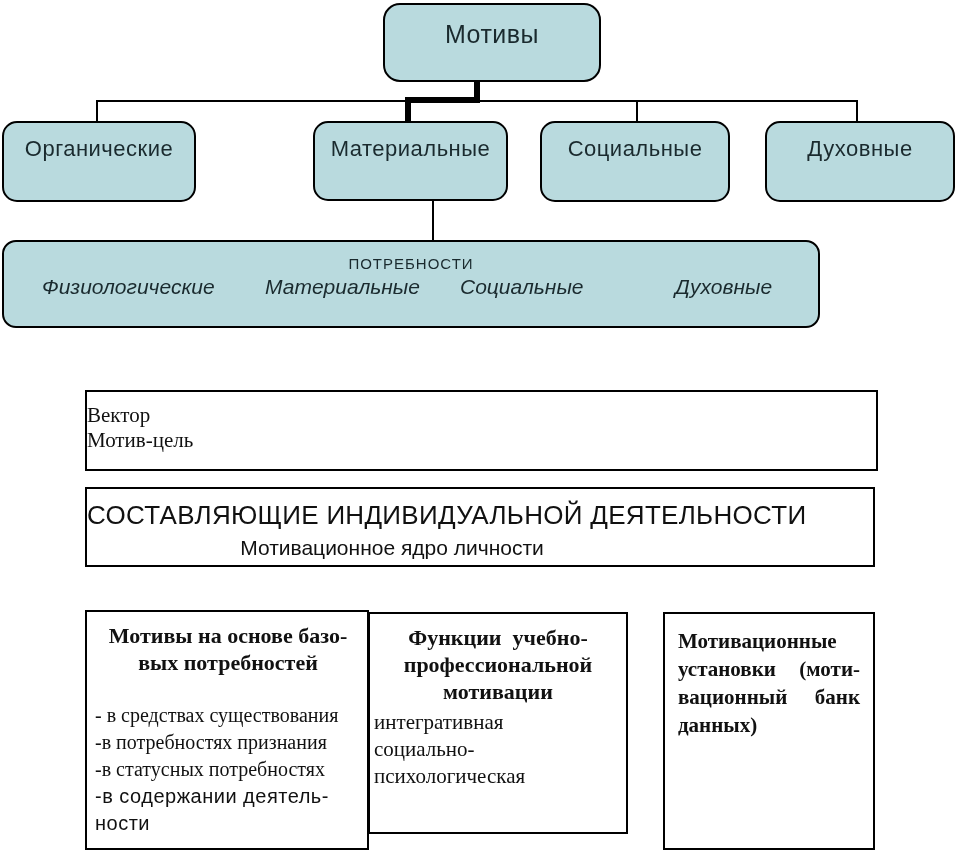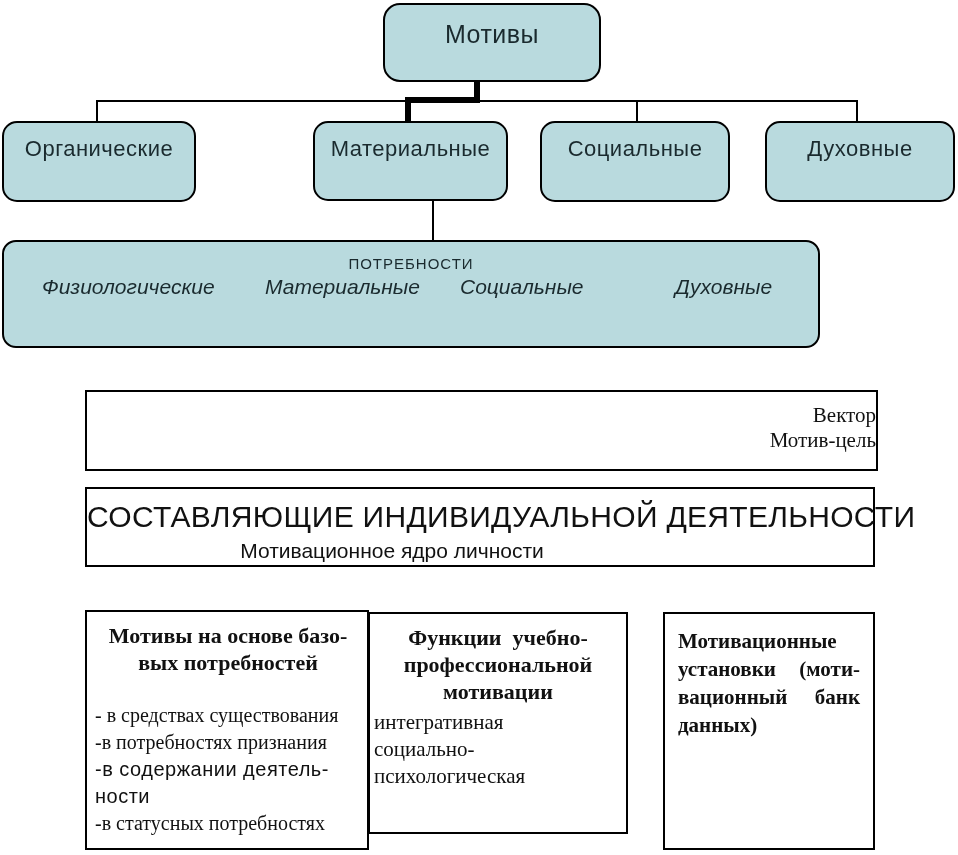--- a/index.html
+++ b/index.html
@@ -24,31 +24,31 @@
   .ln{position:absolute;background:#000;}
   .ln-trunk{left:474px;top:81px;width:6px;height:21px;}
   .ln-h{left:96px;top:100px;width:762px;height:2px;}
   .ln-thick-h{left:405px;top:97px;width:75px;height:6px;}
   .ln-thick-v{left:405px;top:97px;width:6px;height:25px;}
   .ln-d-org{left:96px;top:101px;width:2px;height:21px;}
   .ln-d-soc{left:636px;top:101px;width:2px;height:21px;}
   .ln-d-duh{left:856px;top:101px;width:2px;height:21px;}
   .ln-mat-needs{left:432px;top:200px;width:2px;height:41px;}
   
-  #box-needs{left:2px;top:240px;width:818px;height:108px;border-radius:14px;}
+  #box-needs{left:2px;top:240px;width:818px;height:88px;border-radius:14px;}
   #needs-title{position:absolute;left:0;right:0;top:13px;font-size:15px;letter-spacing:1px;}
   .need-item{position:absolute;top:33px;font-size:21px;white-space:nowrap;font-style:italic;}
   #need-0{left:38px;} #need-1{left:261px;} #need-2{left:456px;} #need-3{left:671px;}
   
   .wbox{position:absolute;box-sizing:border-box;background:#fff;border:2px solid #000;}
   #box-vector{left:85px;top:390px;width:793px;height:81px;
-    font-family:"Liberation Serif",serif;font-size:21px;text-align:right;padding-top:11px;line-height:25px;}
+    font-family:"Liberation Serif",serif;font-size:21px;text-align:left;padding-top:11px;line-height:25px;}
   #box-components{left:85px;top:487px;width:790px;height:80px;}
   #components-inner{width:586px;text-align:center;padding-top:11px;}
-  #components-line1{font-size:30px;letter-spacing:.3px;white-space:nowrap;text-align:right;}
+  #components-line1{font-size:26px;letter-spacing:.3px;white-space:nowrap;text-align:right;}
   #components-line2{font-size:21px;margin-top:5px;margin-left:24px;}
   
   #box-base{left:85px;top:610px;width:284px;height:240px;padding:10px 6px 0 8px;}
   #box-func{left:368px;top:612px;width:260px;height:222px;padding:10px 4px 0 4px;}
   #box-att{left:663px;top:612px;width:212px;height:238px;padding:13px 13px 0 13px;}
   .btitle{font-family:"Liberation Serif",serif;font-weight:bold;font-size:22px;
     text-align:center;line-height:27px;white-space:pre-line;}
   #base-items{margin-top:26px;font-family:"Liberation Serif",serif;font-size:20px;line-height:27px;}
   .base-item{white-space:pre-line;}
   .base-item.gothic{font-family:"Liberation Sans",sans-serif;letter-spacing:.5px;}
@@ -105,23 +105,23 @@
       <div id="components-line2">Мотивационное ядро личности</div>
     </div>
   </div>
 
   <div id="box-base" class="wbox">
     <div class="btitle">Мотивы на основе базо-
 вых потребностей</div>
     <div id="base-items">
       <div class="base-item">- в средствах существования</div>
       <div class="base-item">-в потребностях признания</div>
+      <div class="base-item">-в статусных потребностях</div>
       <div class="base-item gothic">-в содержании деятель-
 ности</div>
-      <div class="base-item">-в статусных потребностях</div>
     </div>
   </div>
 
   <div id="box-func" class="wbox">
     <div class="btitle">Функции &nbsp;учебно-
 профессиональной
 мотивации</div>
     <div id="func-body">интегративная
 социально-
 психологическая</div>

